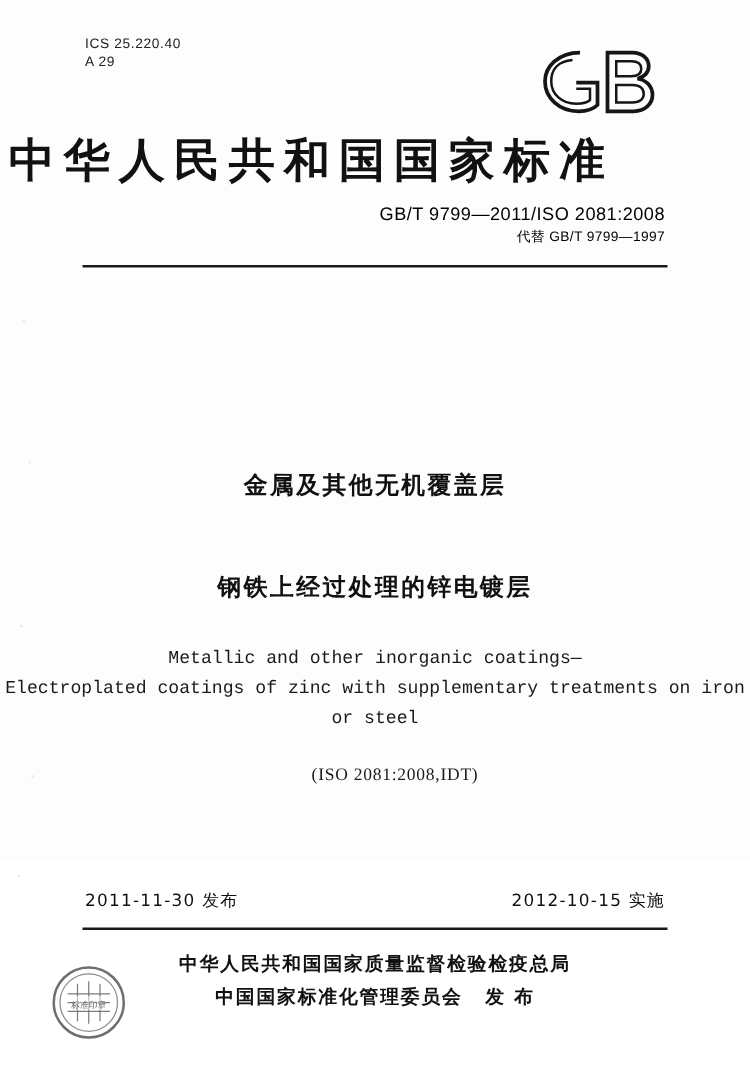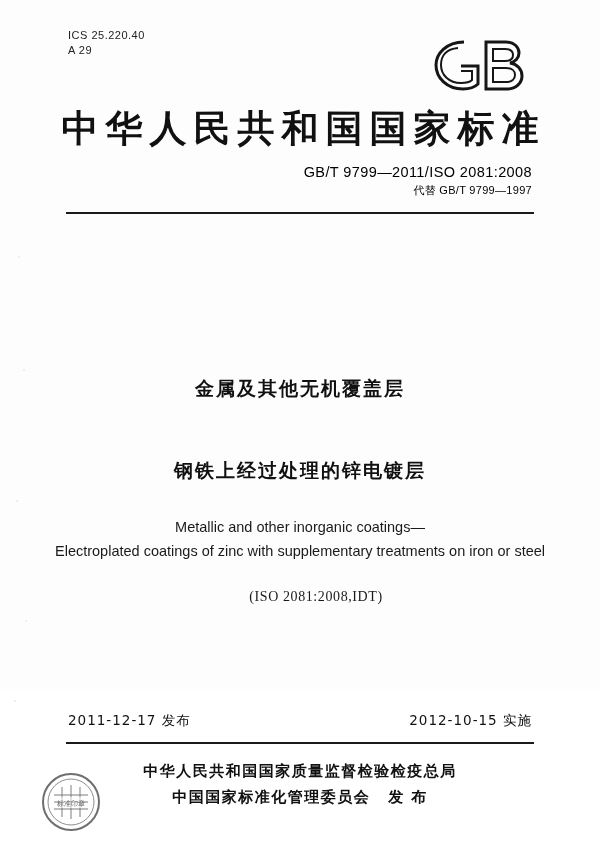--- a/index.html
+++ b/index.html
@@ -43,21 +43,21 @@
     width: 120px;
     height: 78px;
   }
 
   
   .cn-title {
     position: absolute;
     left: 0;
     right: 0;
     top: 104px;
-    text-align: center;
+    text-align: left;
     font-family: "DejaVu Sans", sans-serif;
     font-weight: bold;
     font-size: 37px;
     letter-spacing: 7px;
     color: #111;
     text-indent: 7px;
   }
 
   
   .std-numbers {
@@ -103,21 +103,21 @@
     font-family: "DejaVu Sans", sans-serif;
     font-weight: bold;
     font-size: 19px;
     letter-spacing: 2px;
     line-height: 38px;
     color: #111;
     margin-top: 44px;
   }
   .doc-title .en-block {
     margin-top: 26px;
-    font-family: Liberation Sans, sans-serif;
+    font-family: Liberation Mono, monospace;
     font-size: 14.5px;
     line-height: 24px;
     color: #1a1a1a;
   }
   .doc-title .idt {
     margin-top: 26px;
     font-family: "Liberation Serif", serif;
     font-size: 14px;
     letter-spacing: 0.6px;
     color: #1a1a1a;
@@ -219,21 +219,21 @@
     <div class="cn-line">金属及其他无机覆盖层</div>
     <div class="cn-line">钢铁上经过处理的锌电镀层</div>
     <div class="en-block">
       <div>Metallic and other inorganic coatings—</div>
       <div>Electroplated coatings of zinc with supplementary treatments on iron or steel</div>
     </div>
     <div class="idt">(ISO 2081:2008,IDT)</div>
   </div>
 
   <div class="dates">
-    <span>2011-12-17 发布</span>
+    <span>2011-11-30 发布</span>
     <span>2012-10-15 实施</span>
   </div>
 
   <hr class="rule rule-bottom">
 
   <div class="seal">
     <svg viewBox="0 0 62 62" width="62" height="62" xmlns="http://www.w3.org/2000/svg">
       <circle cx="31" cy="31" r="28" fill="none" stroke="#555" stroke-width="2"></circle>
       <circle cx="31" cy="31" r="23" fill="none" stroke="#777" stroke-width="1"></circle>
       <g stroke="#666" stroke-width="1" fill="none">

